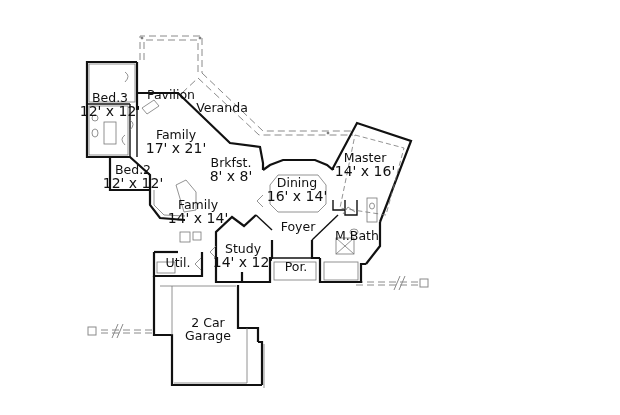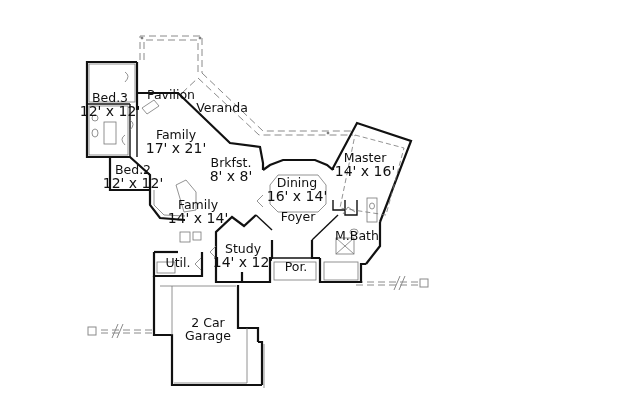--- a/index.html
+++ b/index.html
@@ -153,21 +153,21 @@
   <span class="room-dim">14' x 16'</span>
 </div>
 <div class="room-label" style="left:297px; top:176px;">
   <span class="room-name">Dining</span>
   <span class="room-dim">16' x 14'</span>
 </div>
 <div class="room-label" style="left:198px; top:198px;">
   <span class="room-name">Family</span>
   <span class="room-dim">14' x 14'</span>
 </div>
-<div class="room-label" style="left:298px; top:210px;text-align:right;">
+<div class="room-label" style="left:298px; top:220px;text-align:right;">
   <span class="room-name">Foyer</span>
 </div>
 <div class="room-label" style="left:357px; top:229px;">
   <span class="room-name">M.Bath</span>
 </div>
 <div class="room-label" style="left:243px; top:242px;">
   <span class="room-name">Study</span>
   <span class="room-dim">14' x 12'</span>
 </div>
 <div class="room-label" style="left:178px; top:256px;">

